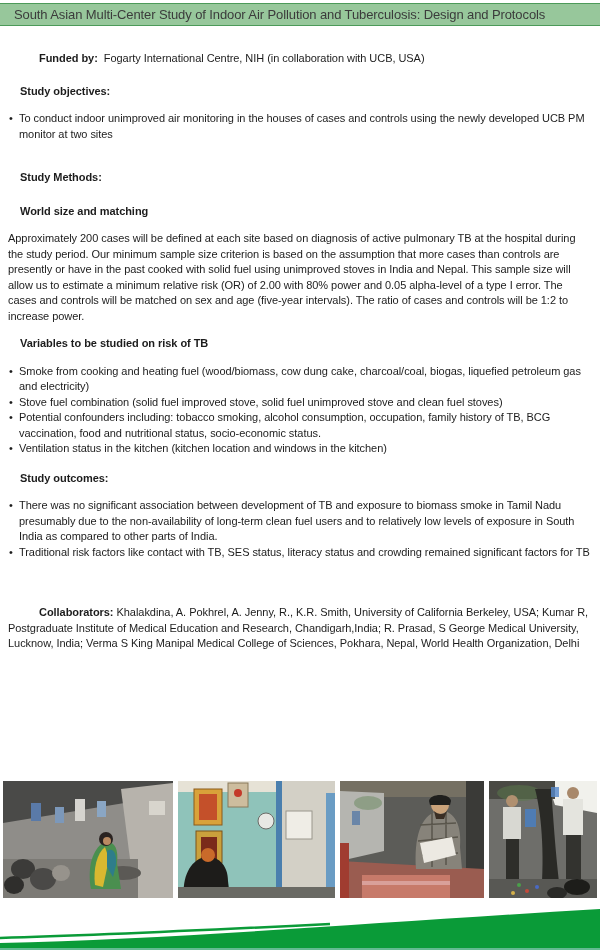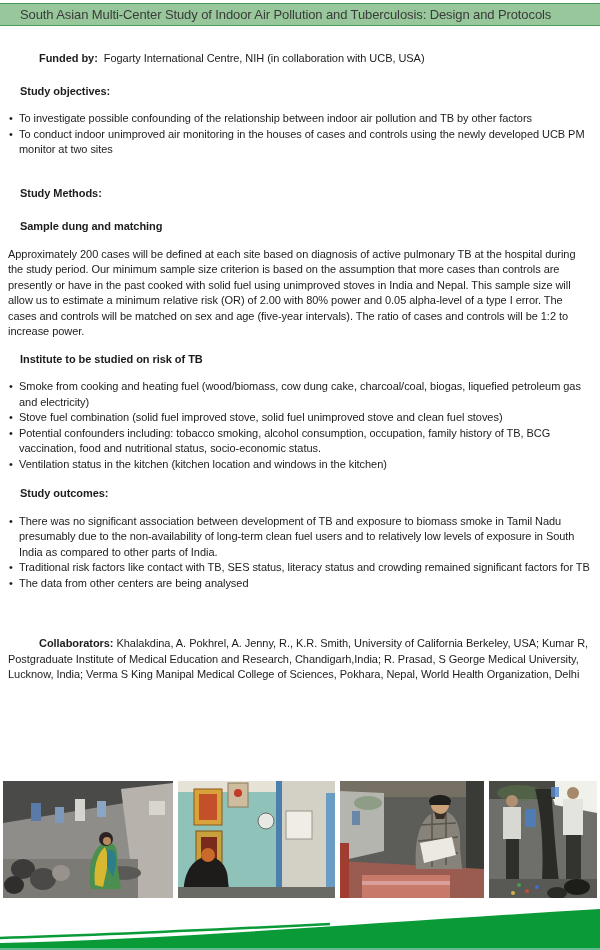--- a/index.html
+++ b/index.html
@@ -11,21 +11,21 @@
   }
   .page{position:absolute;inset:0;}
 
   
   .header-bar{
     position:absolute;top:3px;left:0;width:600px;height:23px;
     background:#97c79b;border-top:1px solid #4c9a59;border-bottom:1px solid #4c9a59;
     box-sizing:border-box;display:flex;align-items:center;
   }
   .header-bar .title{
-    font-size:13px;color:#3b3b3b;padding-left:20px;white-space:nowrap;
+    font-size:13px;color:#3b3b3b;padding-left:14px;white-space:nowrap;
     letter-spacing:-0.1px;
   }
 
   
   .content{
     position:absolute;top:51px;left:8px;width:584px;
     font-size:11px;line-height:15.5px;letter-spacing:-0.05px;
   }
   .content b{font-weight:bold;padding-left:31px;}
   h3{font:inherit;font-weight:bold;margin:12px;}
@@ -62,50 +62,48 @@
     <span class="title">South Asian Multi-Center Study of Indoor Air Pollution and Tuberculosis: Design and Protocols</span>
   </div>
 
   <div class="content">
 
     <p class="funded"><b>Funded by:</b>&nbsp; <span>Fogarty International Centre, NIH (in collaboration with UCB, USA)</span></p>
 
     <div class="sec-objectives">
       <h3>Study objectives:</h3>
       <ul>
-        <li>To investigate possible confounding of the relationship between indoor air pollution and TB by other factors</li>
         <li>To conduct indoor unimproved air monitoring in the houses of cases and controls using the newly developed UCB PM monitor at two sites</li>
       </ul>
     </div>
 
     <div class="sec-methods">
       <h3>Study Methods:</h3>
     </div>
 
     <div class="sec-sample">
-      <h3>Sample dung and matching</h3>
+      <h3>World size and matching</h3>
       <p>Approximately 200 cases will be defined at each site based on diagnosis of active pulmonary TB at the hospital during the study period.  Our minimum sample size criterion is based on the assumption that more cases than controls are presently or have in the past cooked with solid fuel using unimproved stoves in India and Nepal. This sample size will allow us to estimate a minimum relative risk (OR) of 2.00 with 80% power and 0.05 alpha-level of a type I error.  The cases and controls will be matched on sex and age (five-year intervals). The ratio of cases and controls will be 1:2 to increase power.</p>
     </div>
 
     <div class="sec-variables">
-      <h3>Institute to be studied on risk of TB</h3>
+      <h3>Variables to be studied on risk of TB</h3>
       <ul>
         <li>Smoke from cooking and heating fuel (wood/biomass, cow dung cake, charcoal/coal, biogas, liquefied petroleum gas and electricity)</li>
         <li>Stove fuel combination (solid fuel improved stove, solid fuel unimproved stove and clean fuel stoves)</li>
         <li>Potential confounders including: tobacco smoking, alcohol consumption, occupation, family history of TB, BCG vaccination, food and nutritional status, socio-economic status.</li>
         <li>Ventilation status in the kitchen (kitchen location and windows in the kitchen)</li>
       </ul>
     </div>
 
     <div class="sec-outcomes">
       <h3>Study outcomes:</h3>
       <ul>
         <li>There was no significant association between development of TB and exposure to biomass smoke in Tamil Nadu presumably due to the non-availability of long-term clean fuel users and to relatively low levels of exposure in South India as compared to other parts of India.</li>
         <li>Traditional risk factors like contact with TB, SES status, literacy status and crowding remained significant factors for TB</li>
-        <li>The data from other centers are being analysed</li>
       </ul>
     </div>
 
     <p class="sec-collab"><b>Collaborators:</b> <span>Khalakdina, A. Pokhrel, A. Jenny, R., K.R. Smith, University of California Berkeley, USA; Kumar R, Postgraduate Institute of Medical Education and Research, Chandigarh,India; R. Prasad, S George Medical University, Lucknow, India; Verma S King Manipal Medical College of Sciences, Pokhara, Nepal, World Health Organization, Delhi</span></p>
 
   </div>
 
   <div class="photos">
 
     <div class="photo photo1">

